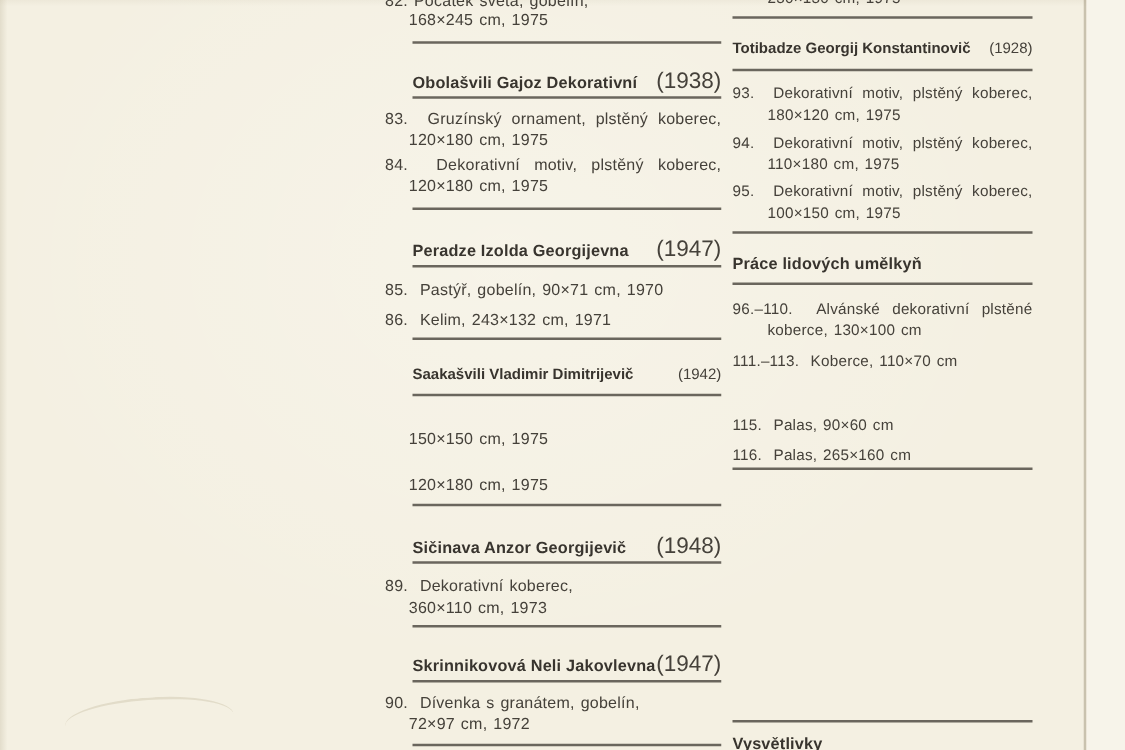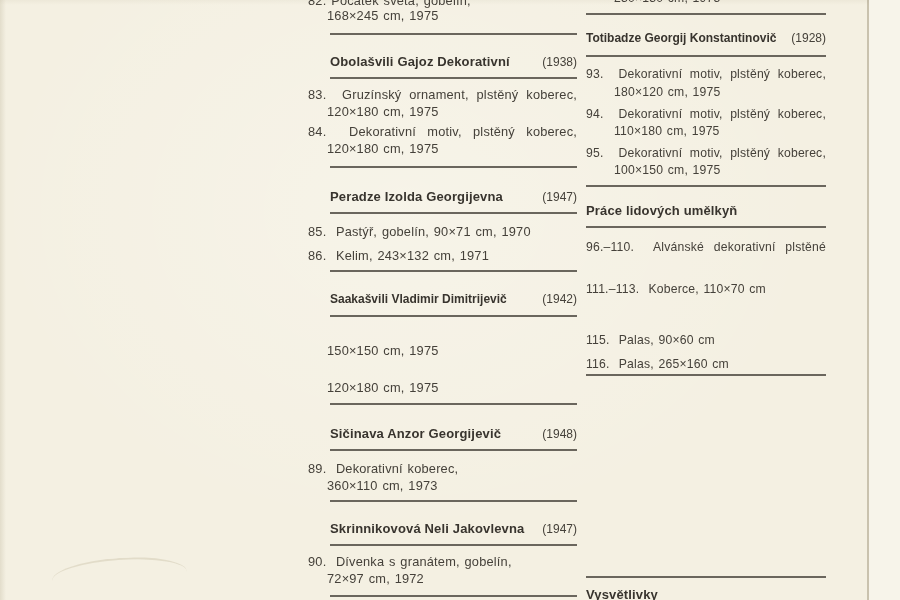--- a/index.html
+++ b/index.html
@@ -35,21 +35,21 @@
   .col-right{left:586px;width:240px;}
   .rule{position:absolute;height:1.5px;background:rgba(86,82,74,.88);}
   .col-left  .rule{left:22px;width:247px;}
   .col-right .rule{left:0;width:240px;}
   .heading{
     position:absolute;left:22px;width:247px;display:flex;
     justify-content:space-between;align-items:baseline;white-space:nowrap;
     font-weight:bold;font-size:13px;letter-spacing:.15px;color:#38342e;
   }
   .col-right .heading{left:0;width:240px;}
-  .heading .year{font-weight:normal;font-size:12px;letter-spacing:0;color:#45413a;}
+  .heading .year{font-weight:normal;font-size:18px;letter-spacing:0;color:#45413a;}
   .heading.tight{font-size:12px;letter-spacing:0;}
   .heading.tight .year{font-size:12px;}
   .ln{
     position:absolute;left:0;width:100%;
     font-size:12.8px;line-height:16px;letter-spacing:.2px;word-spacing:1px;
     white-space:nowrap;
   }
   .col-right .ln{font-size:12.2px;}
   .ln.j{white-space:normal;text-align:justify;text-align-last:justify;}
   .ln.cont{box-sizing:border-box;padding-left:19px;}
@@ -148,20 +148,21 @@
   <div class="ln cont" style="top:162px">100×150 cm, 1975</div>
 
   <div class="rule" style="top:185px"></div>
 
   <div class="heading" style="top:203px">
     <span>Práce lidových umělkyň</span>
   </div>
   <div class="rule" style="top:226px"></div>
 
   <div class="ln j" style="top:239px">96.–110.&nbsp; Alvánské dekorativní plstěné</div>
+  <div class="ln cont" style="top:256px">koberce, 130×100 cm</div>
   <div class="ln" style="top:281px">111.–113.&nbsp; Koberce, 110×70 cm</div>
   <div class="ln" style="top:332px">115.&nbsp; Palas, 90×60 cm</div>
   <div class="ln" style="top:356px">116.&nbsp; Palas, 265×160 cm</div>
 
   <div class="rule" style="top:374px"></div>
 
   <div class="rule" style="top:576px"></div>
   <div class="heading" style="top:587px">
     <span>Vysvětlivky</span>
   </div>

